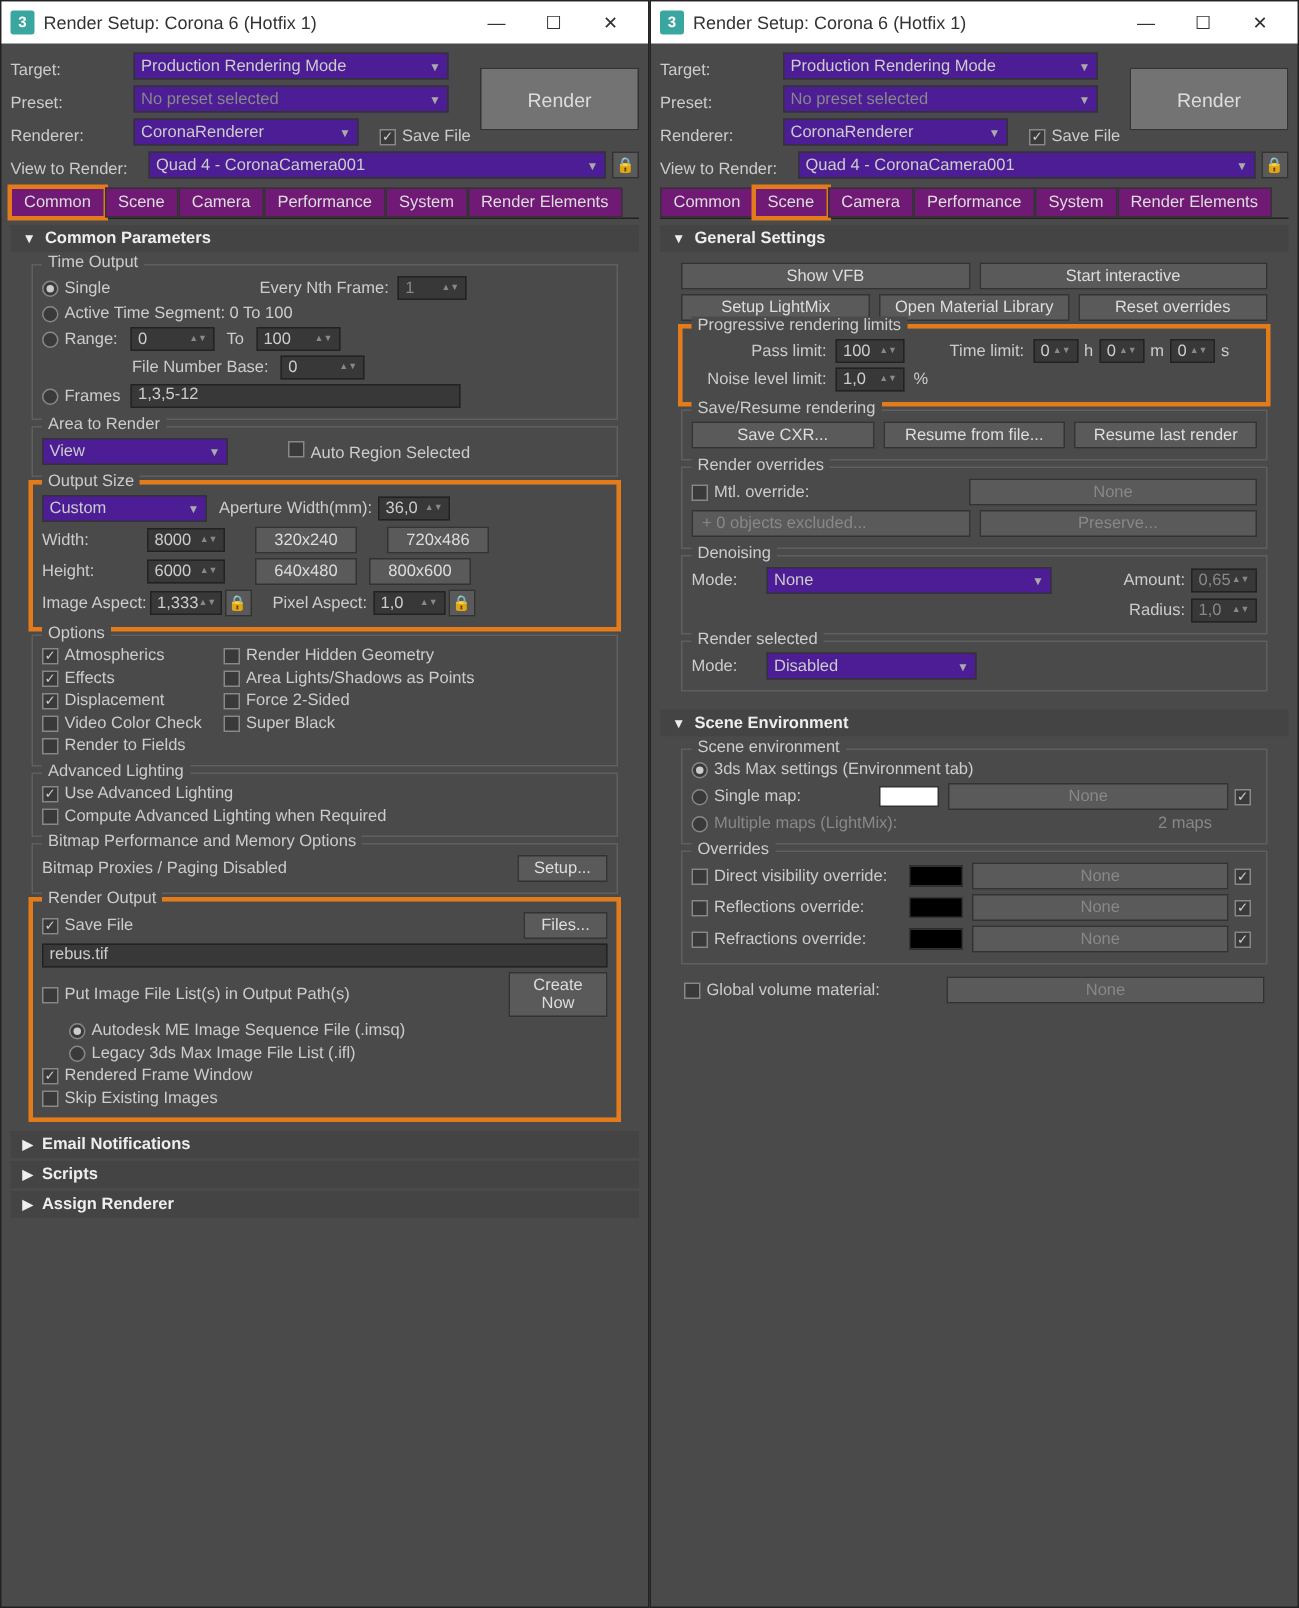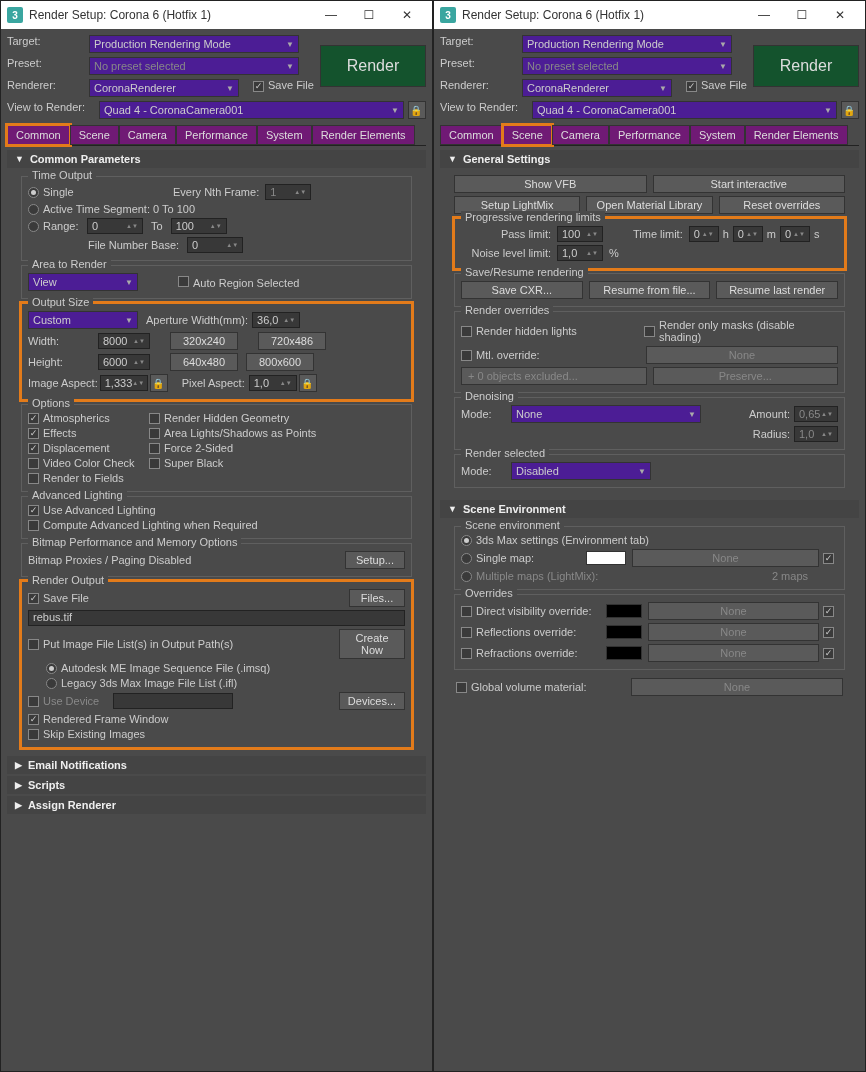--- a/index.html
+++ b/index.html
@@ -3,25 +3,25 @@
 <meta charset="utf-8">
 <style>
 *{box-sizing:border-box;margin:0;padding:0;font-family:"Segoe UI",Arial,sans-serif}
 body{background:#4a4a4a;width:866px;height:1072px;color:#ccc;font-size:11px;display:flex}
 .window{width:433px;background:#4a4a4a;border:1px solid #222}
 .titlebar{height:28px;background:#fff;color:#333;display:flex;align-items:center;padding:0 6px;font-size:12px}
 .titlebar .icon{width:16px;height:16px;background:#3aa6a0;margin-right:6px;border-radius:2px;display:flex;align-items:center;justify-content:center;color:#fff;font-size:10px;font-weight:bold}
 .titlebar .spacer{flex:1}
 .titlebar .winbtn{width:38px;height:28px;display:flex;align-items:center;justify-content:center;color:#333;font-size:12px}
 .body{padding:6px}
-.toprow{display:flex;margin-bottom:4px;align-items:flex-start}
+.toprow{display:flex;margin-bottom:4px;align-items:flex-end}
 .toprow label{width:82px;color:#ccc}
 .dropdown{background:#4c1d95;border:1px solid #333;color:#ccc;height:18px;display:flex;align-items:center;padding:0 4px;position:relative;font-size:11px}
 .dropdown .caret{position:absolute;right:4px;font-size:8px;color:#aaa}
-.renderbtn{background:#14532d;border:1px solid #333;color:#ddd;height:42px;width:106px;display:flex;align-items:center;justify-content:center;font-size:16px}
+.renderbtn{background:#737373;border:1px solid #333;color:#ddd;height:42px;width:106px;display:flex;align-items:center;justify-content:center;font-size:13px}
 .checkbox{width:11px;height:11px;border:1px solid #888;display:inline-flex;align-items:center;justify-content:center;background:#3a3a3a;margin-right:4px;font-size:9px;color:#ccc}
 .checkbox.on::after{content:"✓"}
 .lockicon{width:18px;height:18px;background:#5a5a5a;border:1px solid #333;display:flex;align-items:center;justify-content:center;color:#999;font-size:10px}
 .tabs{display:flex;border-bottom:1px solid #222;margin-top:6px}
 .tab{background:#701a75;border:1px solid #333;padding:3px 8px;color:#ddd;font-size:11px}
 .highlight{outline:3px solid #e37b1a;outline-offset:-1px}
 .rollup{margin-top:4px}
 .rollup-hdr{background:#444;color:#eee;font-weight:bold;padding:3px 8px;display:flex;align-items:center;font-size:11px}
 .rollup-hdr .arrow{margin-right:6px;font-size:9px}
 .rollup-body{background:#4a4a4a;padding:4px 14px}
@@ -128,26 +128,31 @@
                 <span class="arrows">▲▼</span>
               </div>
             </div>
      <div class="row" style="padding-left:60px">
               <span>File Number Base:</span>
       <div class="spinner" style="width:56px;margin-left:8px">
                 <span>0</span>
                 <span class="arrows">▲▼</span>
               </div>
             </div>
+     <div class="row">
+              <span class="radio"></span>
+              <span style="width:44px">Frames</span>
+      <div class="input" style="width:220px">1,3,5-12</div>
+            </div>
     </div>
 
     <div class="grp">
             <span class="ttl">Area to Render</span>
      <div class="row">
-              <div class="dropdown" style="width:110px">
+              <div class="dropdown" style="width:124px">
                 <span>View</span>
                 <span class="caret">▼</span>
               </div>
       <span style="margin-left:40px"><span class="checkbox"></span><span>Auto Region Selected</span></span>
             </div>
     </div>
 
     <div class="grp highlight">
             <span class="ttl">Output Size</span>
      <div class="row">
@@ -262,26 +267,20 @@
               <span style="flex:1">Put Image File List(s) in Output Path(s)</span>
       <div class="btn" style="width:66px">Create Now</div>
             </div>
      <div class="row" style="padding-left:18px">
               <span class="radio on"></span>
               <span>Autodesk ME Image Sequence File (.imsq)</span>
             </div>
      <div class="row" style="padding-left:18px">
               <span class="radio"></span>
               <span>Legacy 3ds Max Image File List (.ifl)</span>
-            </div>
-     <div class="row dim">
-              <span class="checkbox"></span>
-              <span style="width:70px">Use Device</span>
-      <div class="input" style="width:120px"></div>
-      <div class="btn" style="width:66px;margin-left:auto">Devices...</div>
             </div>
      <div class="row">
               <span class="checkbox on"></span>
               <span>Rendered Frame Window</span>
             </div>
      <div class="row">
               <span class="checkbox"></span>
               <span>Skip Existing Images</span>
             </div>
     </div>
@@ -415,26 +414,20 @@
       <div class="btn" style="flex:1">Save CXR...</div>
       <div class="btn" style="flex:1">Resume from file...</div>
       <div class="btn" style="flex:1">Resume last render</div>
             </div>
     </div>
 
     <div class="grp">
             <span class="ttl">Render overrides</span>
      <div class="row">
               <span class="checkbox"></span>
-              <span style="width:170px">Render hidden lights</span>
-      <span class="checkbox"></span>
-              <span>Render only masks (disable shading)</span>
-            </div>
-     <div class="row">
-              <span class="checkbox"></span>
               <span style="width:170px">Mtl. override:</span>
       <div class="btn dim" style="flex:1">None</div>
             </div>
      <div class="row" style="gap:6px">
               <div class="btn dim" style="flex:1;text-align:left;padding-left:6px">+ <span>0 objects excluded...</span></div>
       <div class="btn dim" style="flex:1">Preserve...</div>
             </div>
     </div>
 
     <div class="grp">

